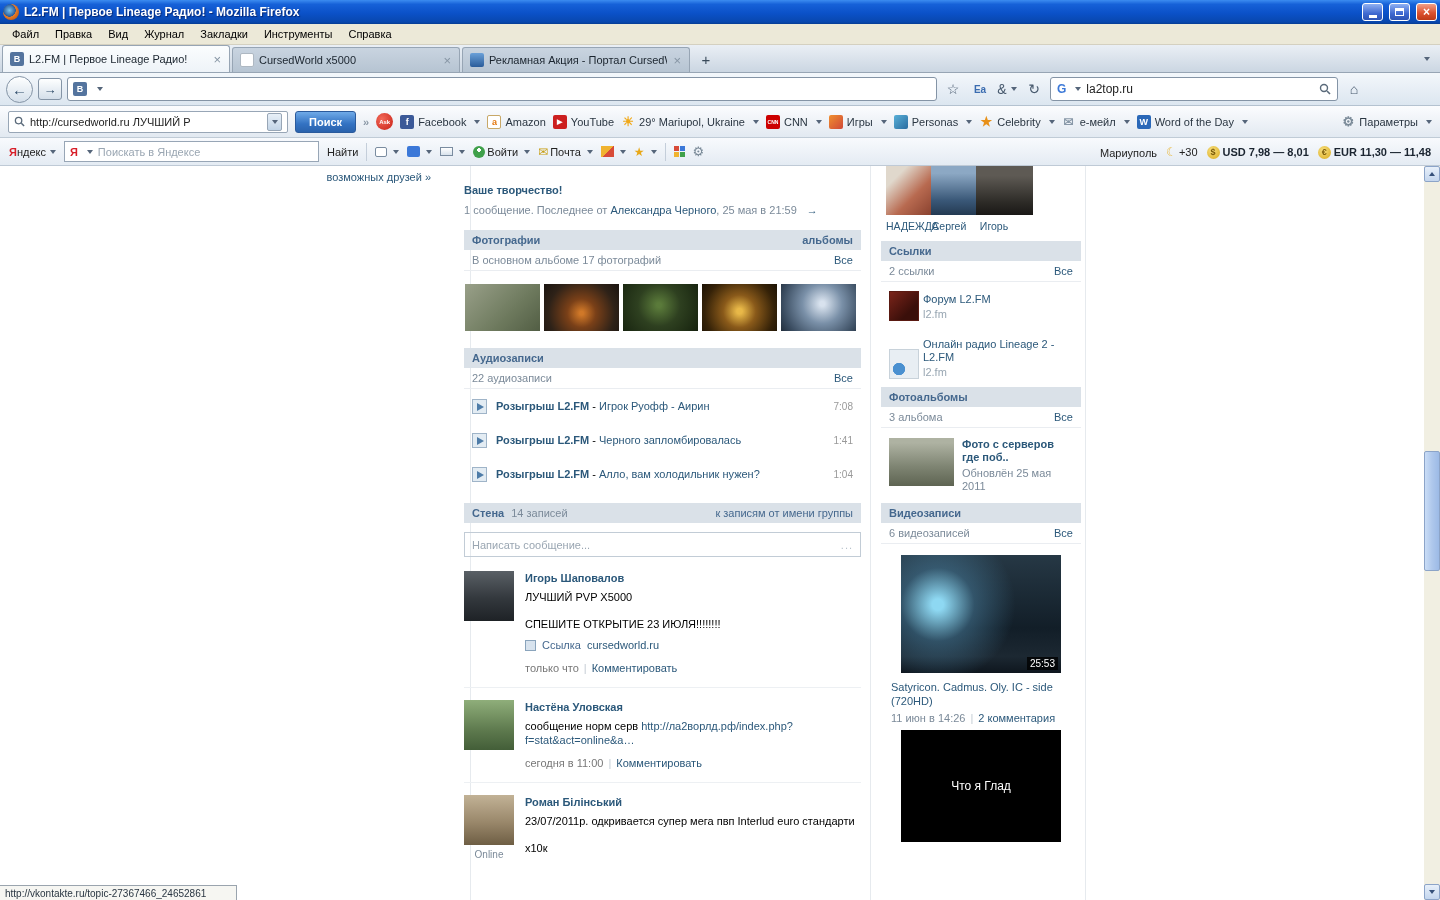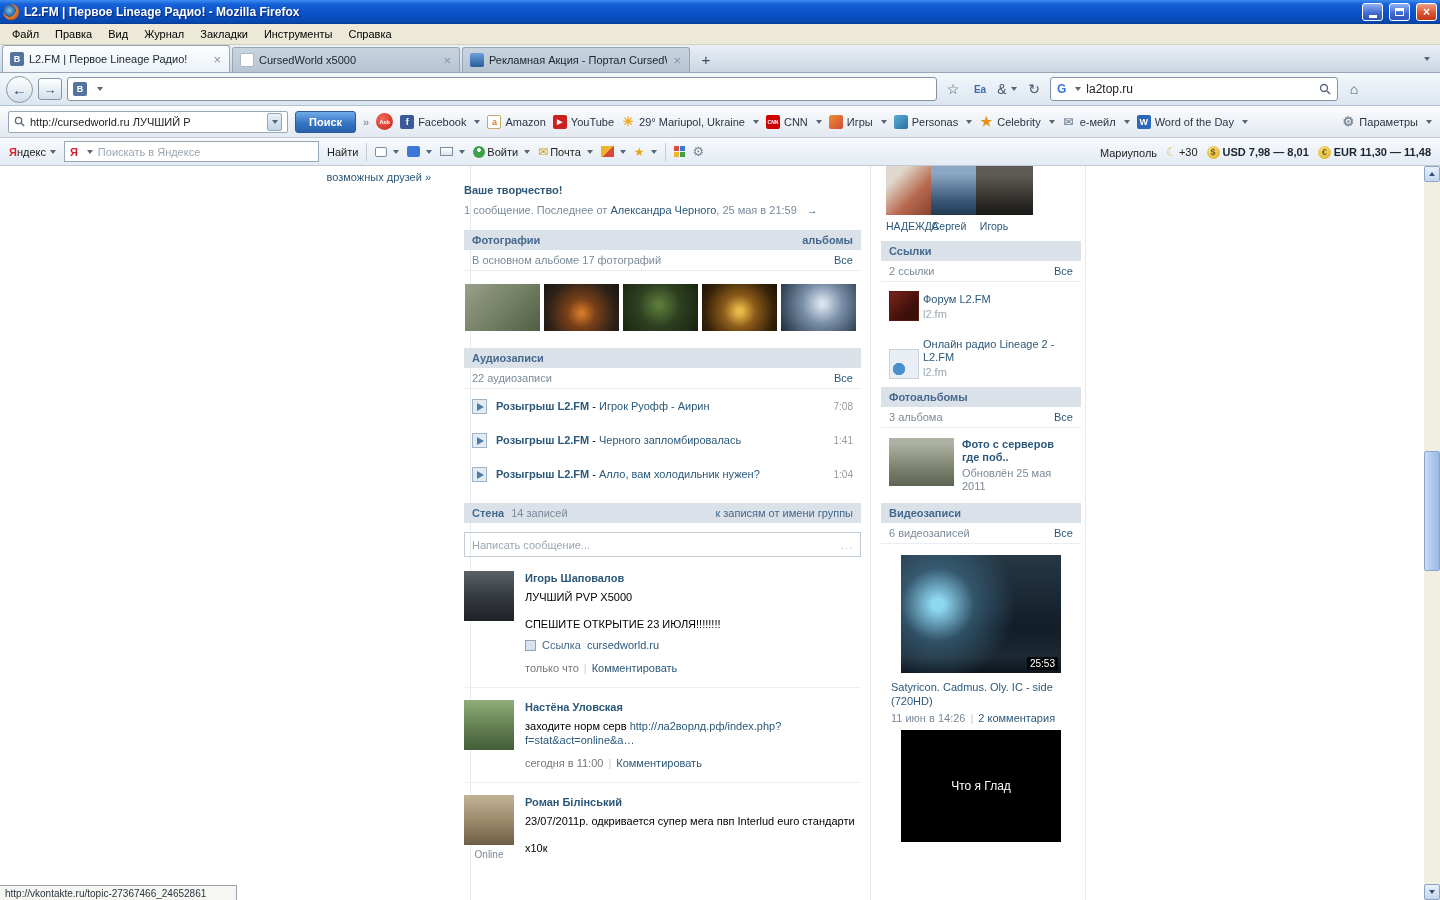--- a/index.html
+++ b/index.html
@@ -486,21 +486,21 @@
         </div>
       </div>
     </div>
 
     <div class="post">
       <div class="av-wrap">
         <div class="post-av av2"></div>
       </div>
       <div class="post-body">
         <div class="post-author lnk">Настёна Уловская</div>
-        <div><span>заходите норм серв </span><span class="lnk">http://ла2ворлд.рф/index.php?f=stat&amp;act=online&amp;a…</span></div>
+        <div><span>сообщение норм серв </span><span class="lnk">http://ла2ворлд.рф/index.php?f=stat&amp;act=online&amp;a…</span></div>
         <div class="post-foot">
           <span>сегодня в 11:00</span><span class="psep">|</span><span class="lnk">Комментировать</span>
         </div>
       </div>
     </div>
 
     <div class="post last">
       <div class="av-wrap">
         <div class="post-av av3"></div>
         <div class="online">Online</div>

